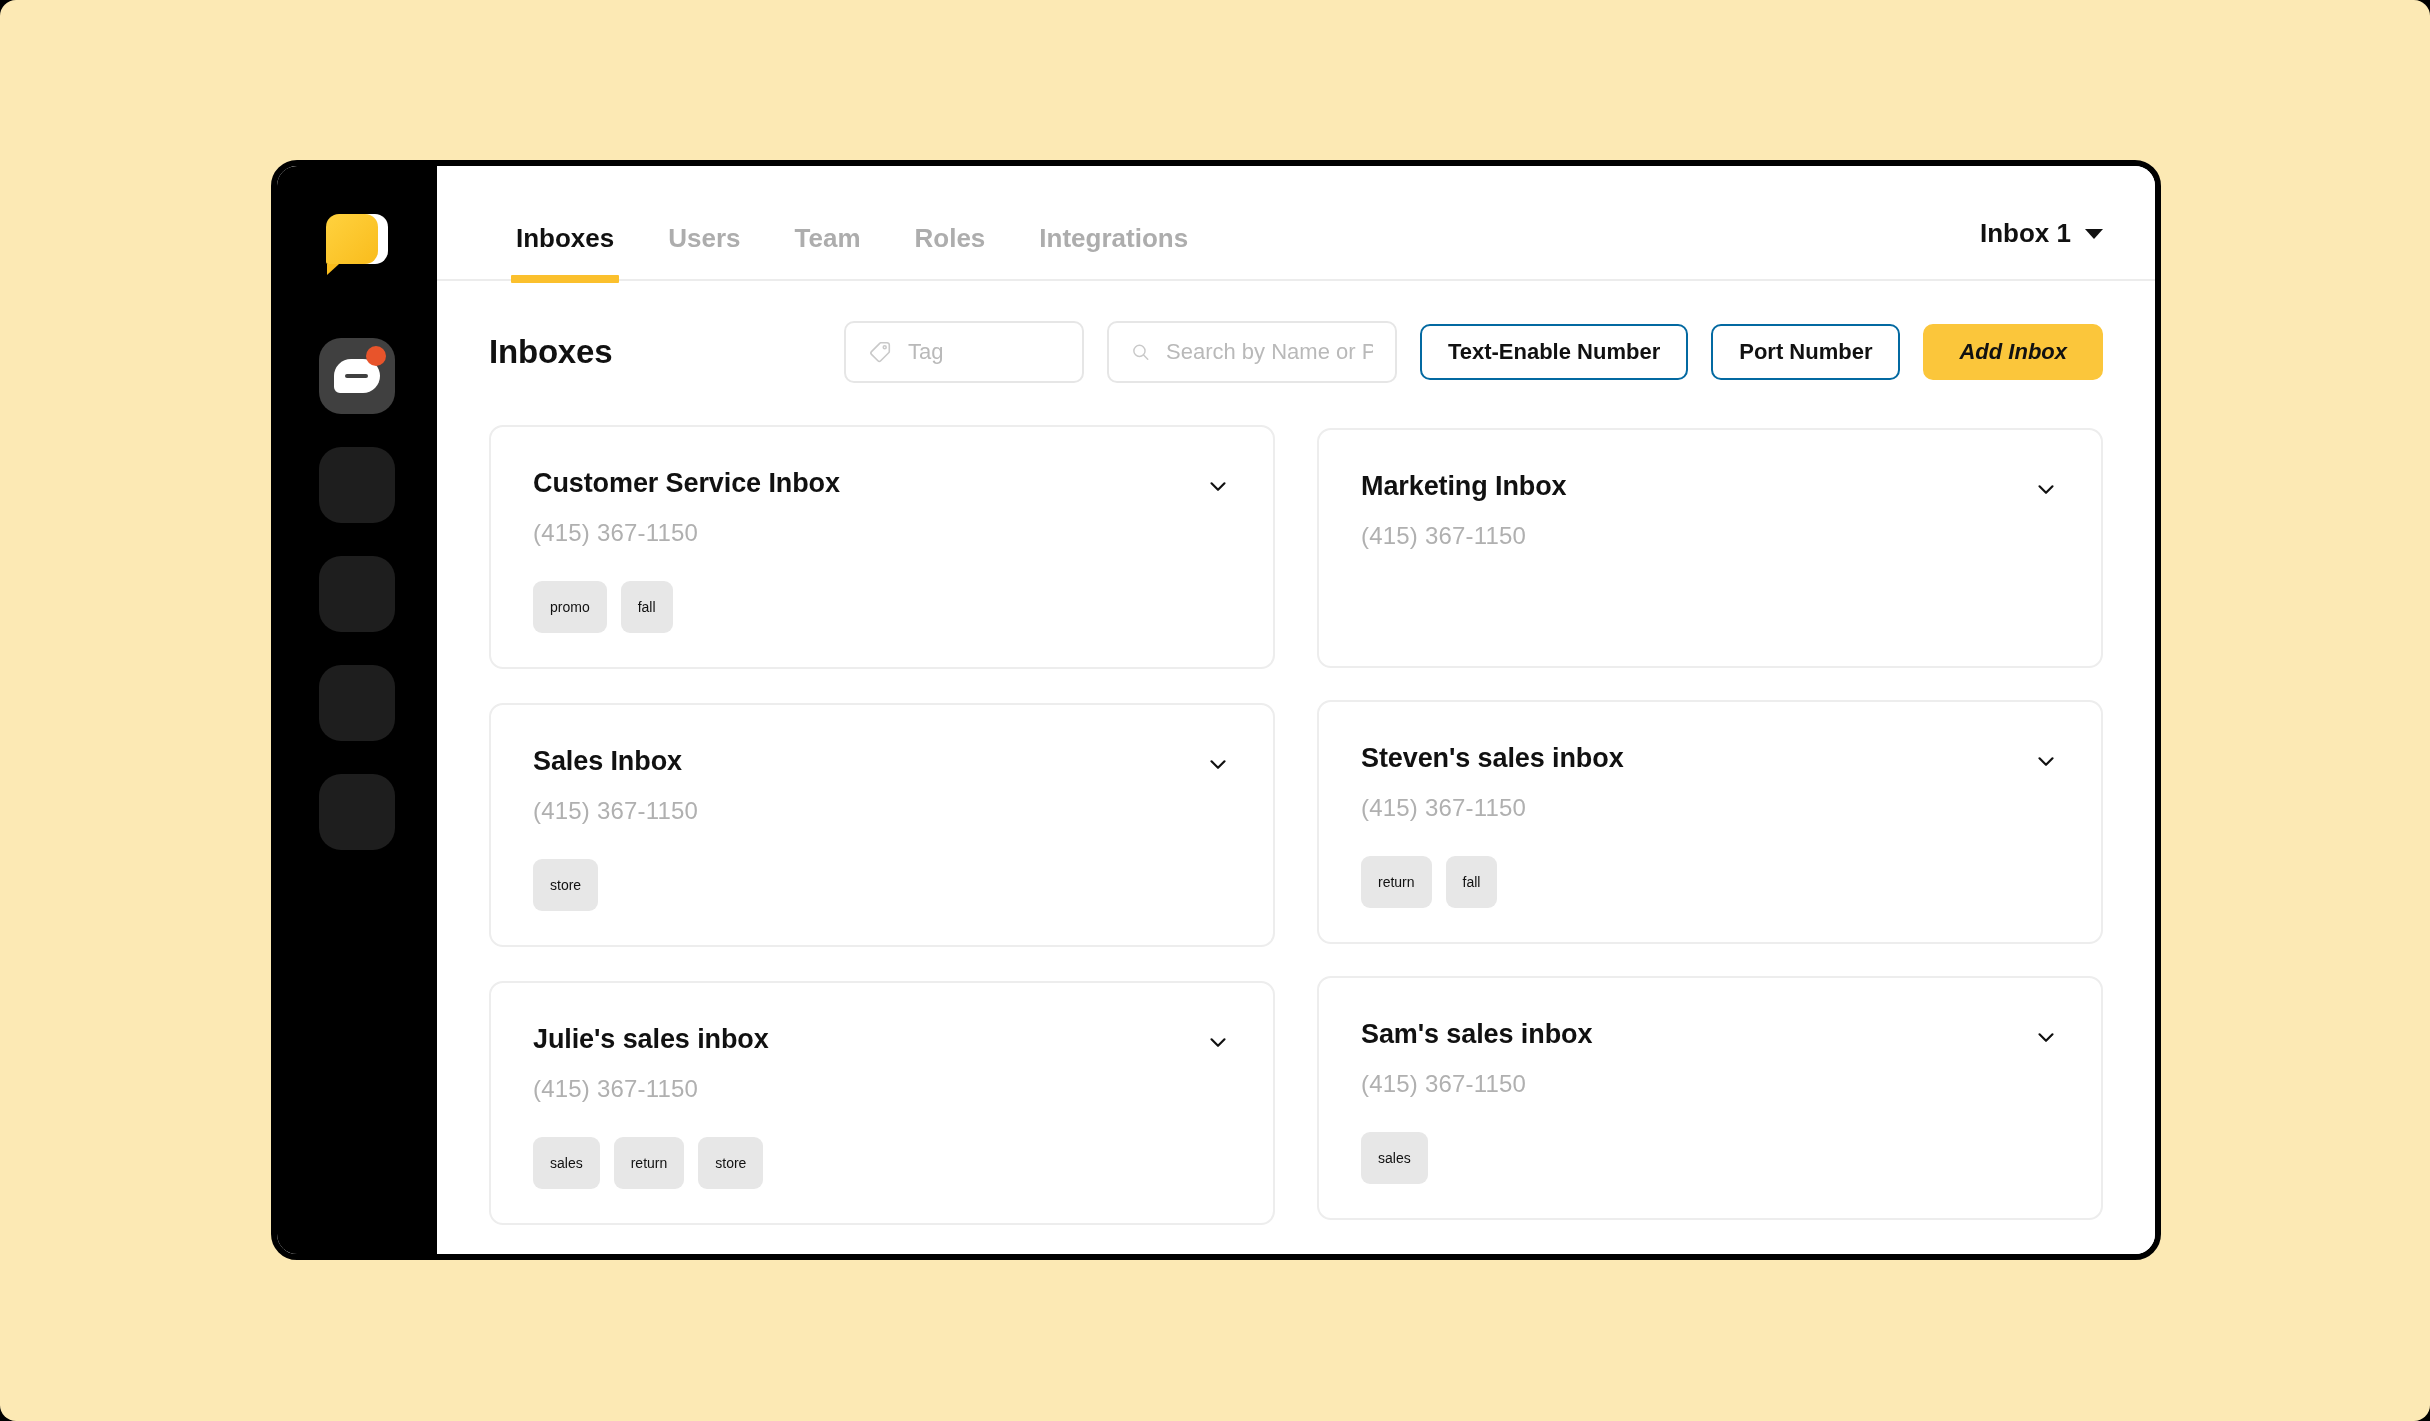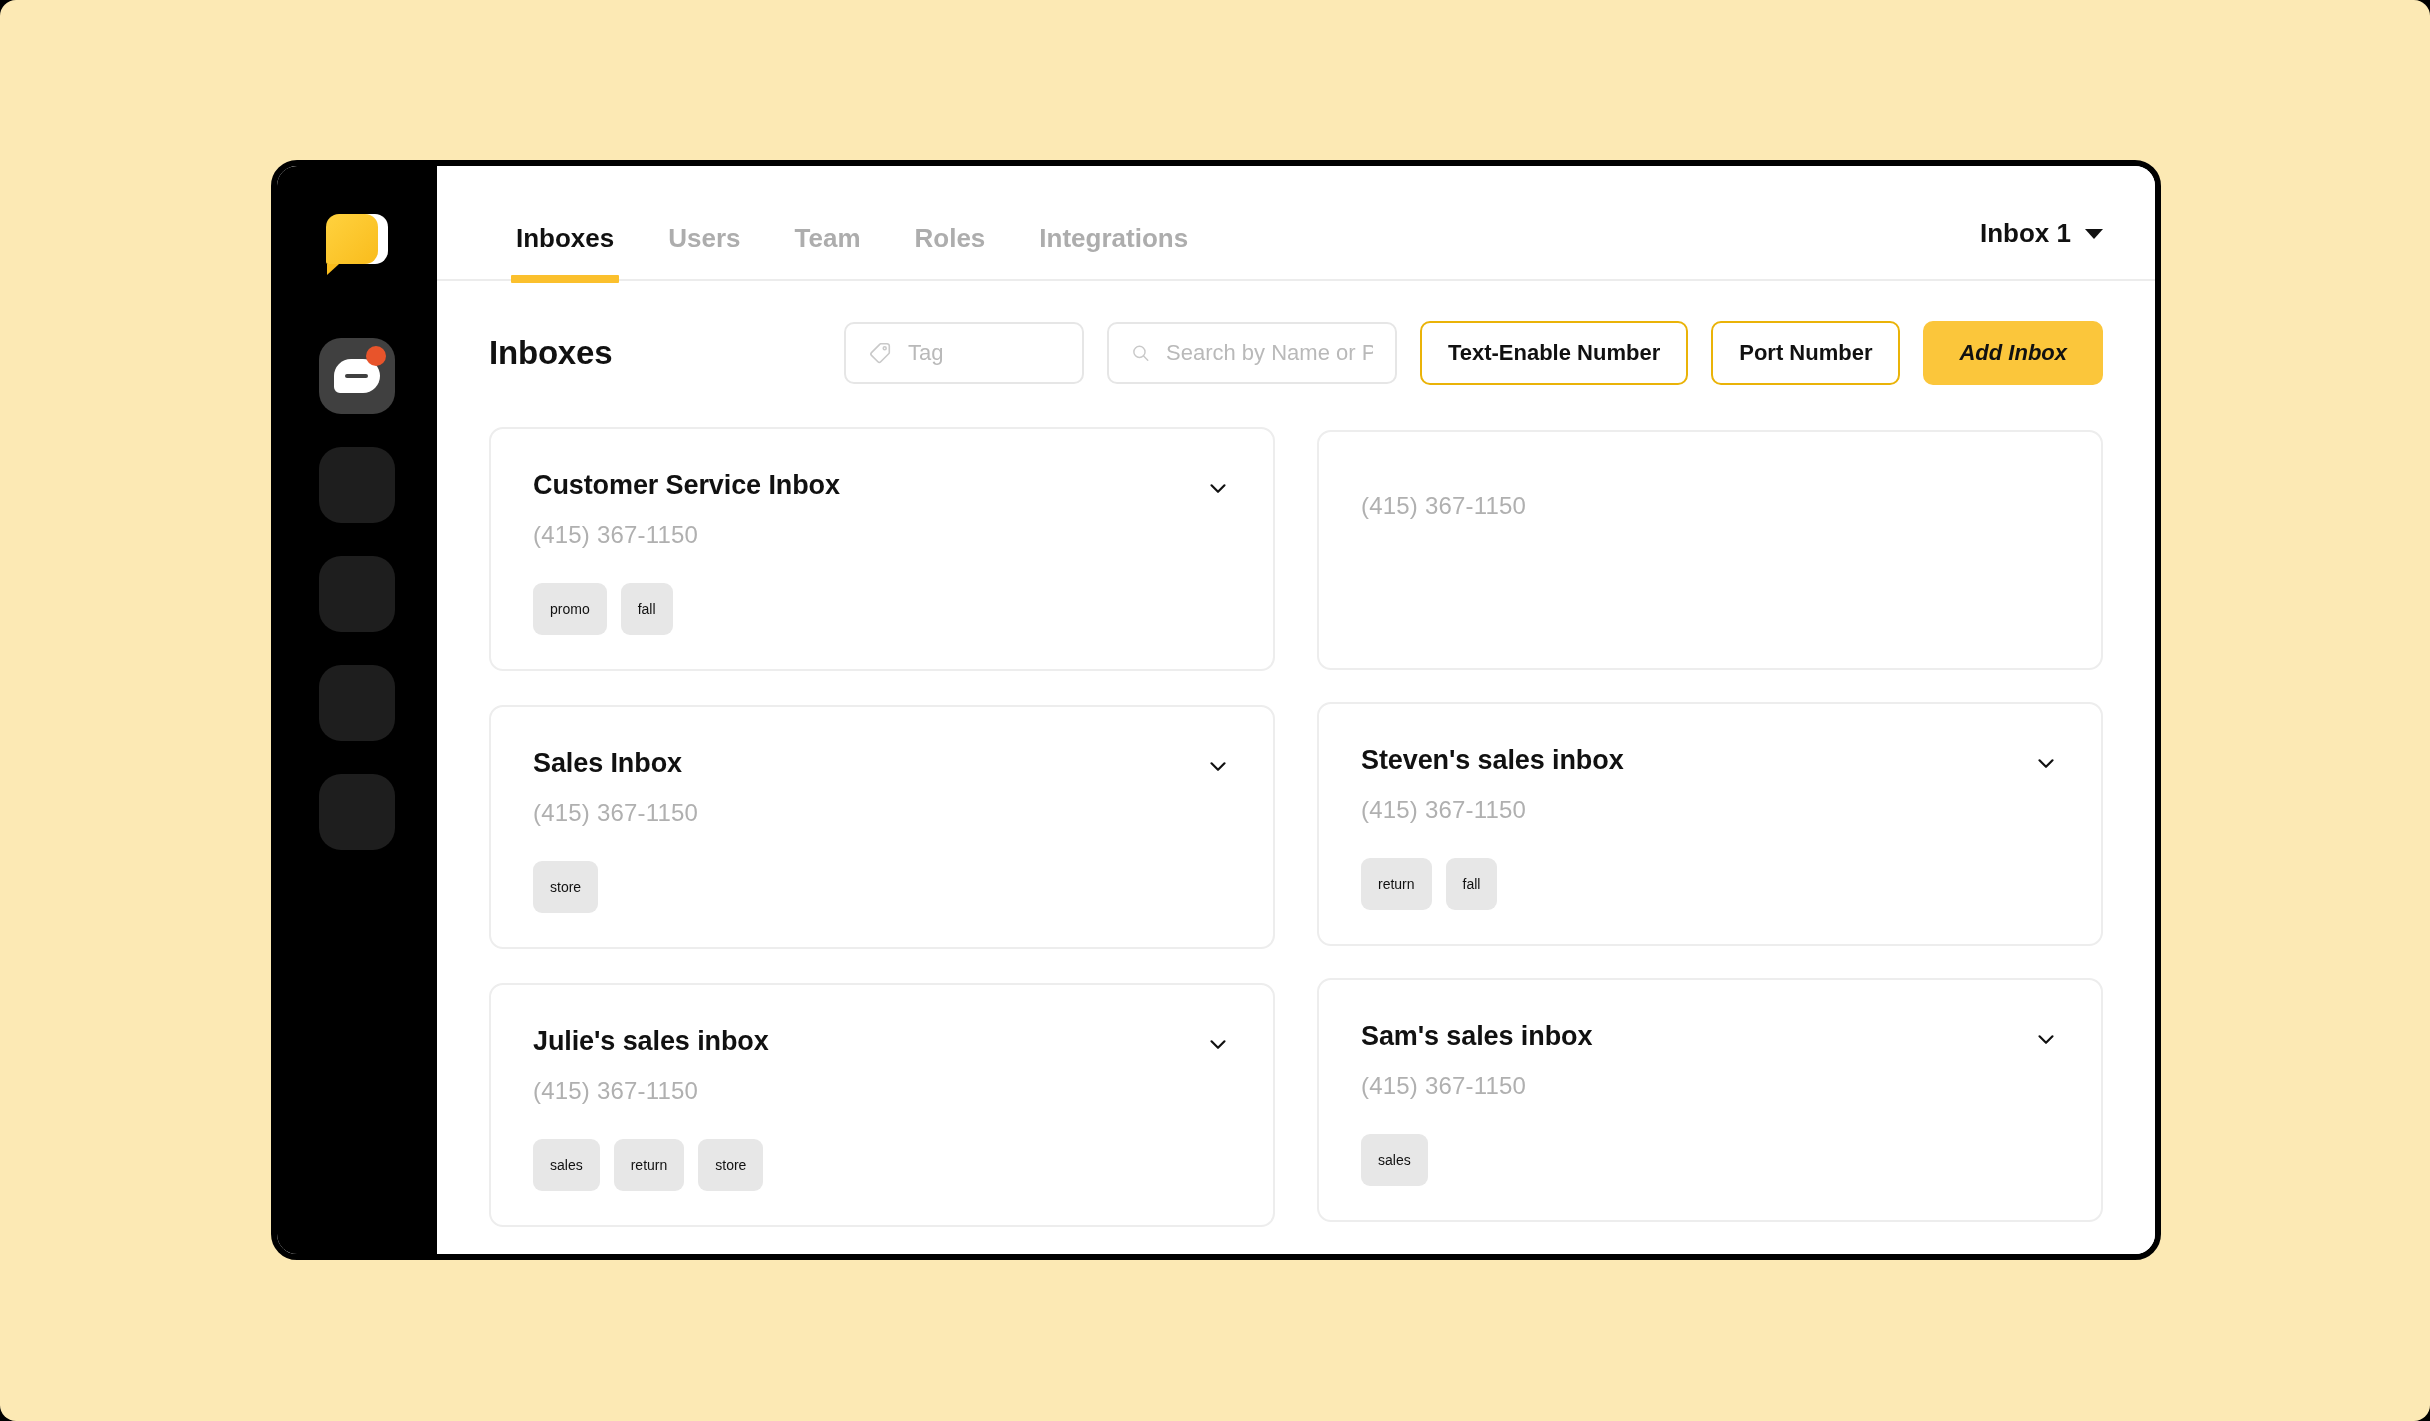--- a/index.html
+++ b/index.html
@@ -221,22 +221,22 @@
   .field.tag-field  { width: 240px; }
   .field.search-field { width: 290px; }
   .field-ph {
     font-size: 22px;
     color: #b9b9b9;
     white-space: nowrap;
     overflow: hidden;
   }
 
   .btn {
-    height: 64px;
-    border: 2px solid #eab308;
+    height: 56px;
+    border: 2px solid #0369a1;
     border-radius: 10px;
     background: #ffffff;
     font-size: 22px;
     font-weight: 700;
     color: #111111;
     display: flex;
     align-items: center;
     justify-content: center;
     padding: 0 26px;
     white-space: nowrap;
@@ -436,20 +436,26 @@
               <span class="tag-chip">sales</span>
               <span class="tag-chip">return</span>
               <span class="tag-chip">store</span>
             </div>
           </article>
         </div>
 
         <div class="col right">
 
           <article class="card">
+            <div class="card-head">
+              <div class="card-title">Marketing Inbox</div>
+              <svg class="chev" width="26" height="26" viewBox="0 0 24 24" fill="none">
+                <polyline points="6,9.5 12,15.5 18,9.5" stroke="#111111" stroke-width="2" stroke-linecap="round" stroke-linejoin="round"></polyline>
+              </svg>
+            </div>
             <div class="card-phone">(415) 367-1150</div>
             <div class="tags"></div>
           </article>
 
           <article class="card">
             <div class="card-head">
               <div class="card-title">Steven's sales inbox</div>
               <svg class="chev" width="26" height="26" viewBox="0 0 24 24" fill="none">
                 <polyline points="6,9.5 12,15.5 18,9.5" stroke="#111111" stroke-width="2" stroke-linecap="round" stroke-linejoin="round"></polyline>
               </svg>

